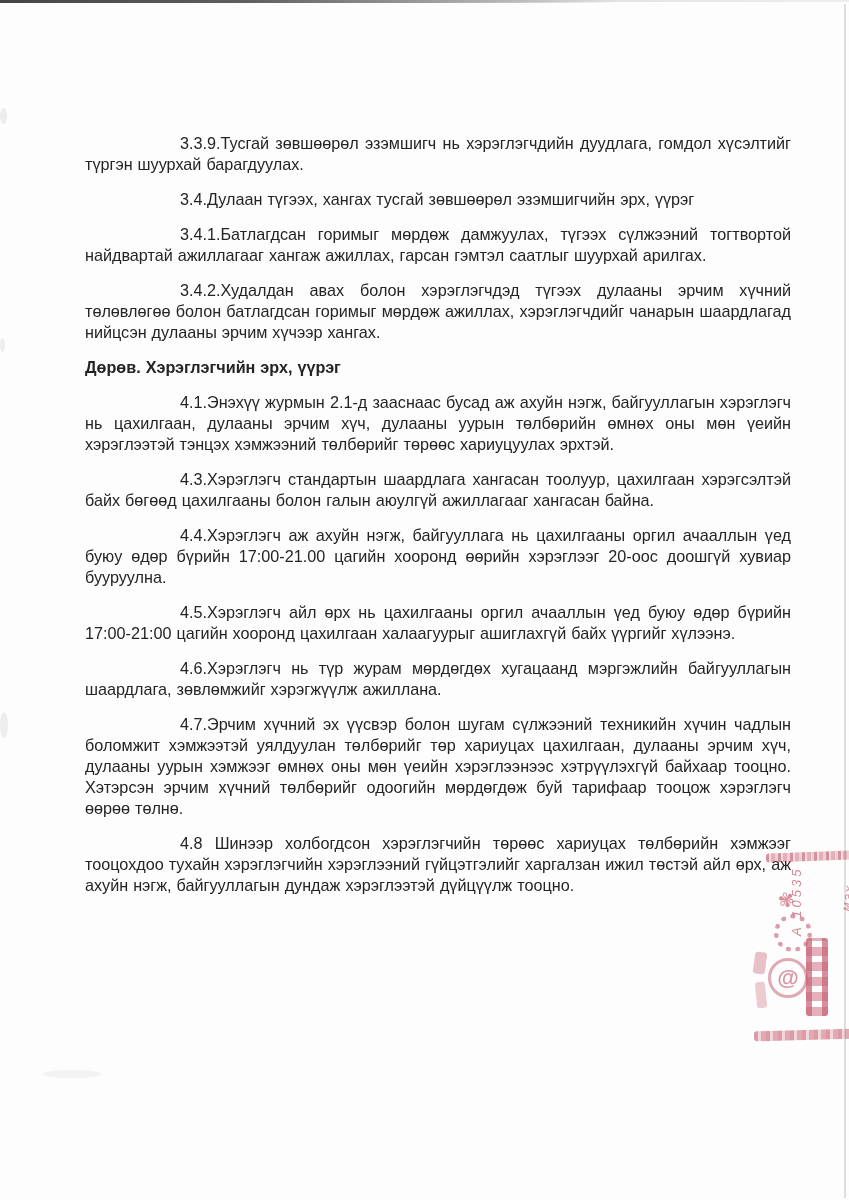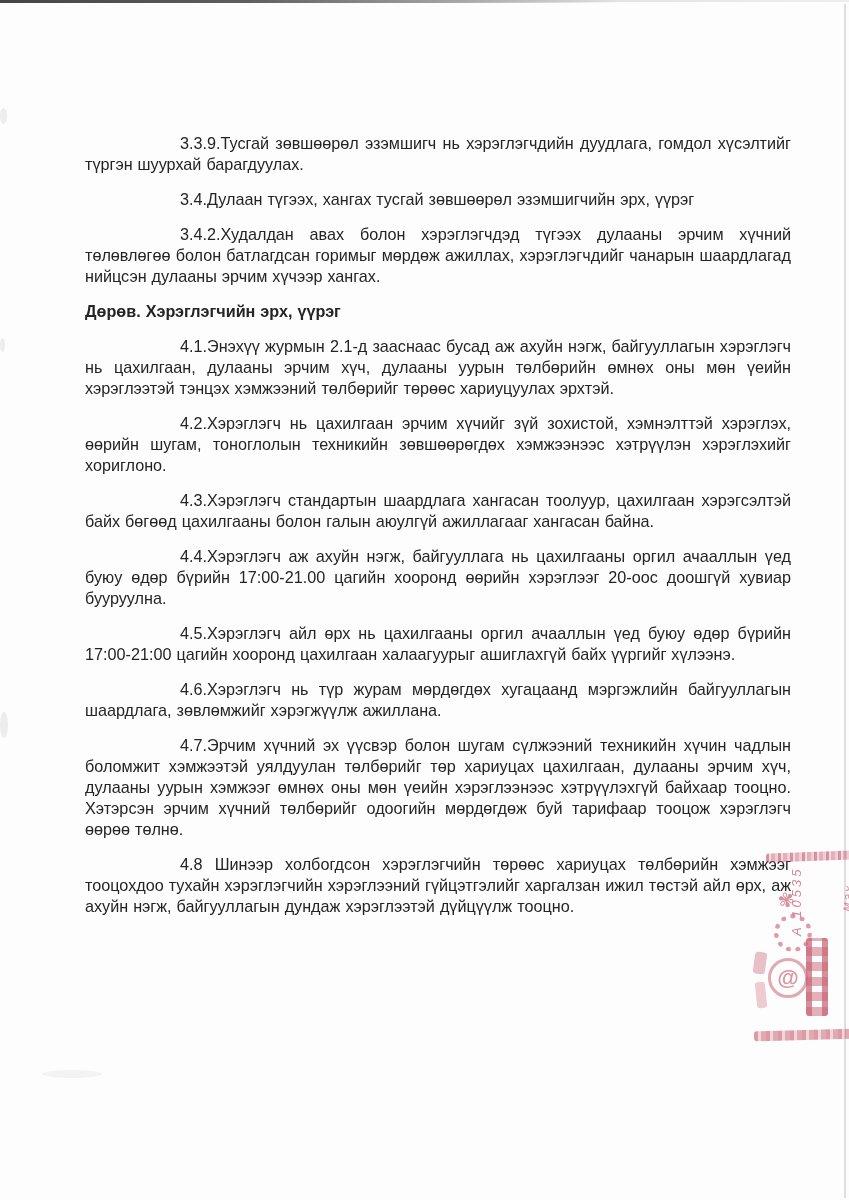--- a/index.html
+++ b/index.html
@@ -141,24 +141,24 @@
   <div class="edge-top-dark"></div>
   <div class="edge-right"></div>
   <div class="smudge s1"></div>
   <div class="smudge s2"></div>
   <div class="smudge s3"></div>
   <div class="smudge s4"></div>
 
   <div class="content">
     <p class="para">3.3.9.Тусгай зөвшөөрөл эзэмшигч нь хэрэглэгчдийн дуудлага, гомдол хүсэлтийг түргэн шуурхай барагдуулах.</p>
     <p class="para">3.4.Дулаан түгээх, хангах тусгай зөвшөөрөл эзэмшигчийн эрх, үүрэг</p>
+    <p class="para">3.4.1.Батлагдсан горимыг мөрдөж дамжуулах, түгээх сүлжээний тогтвортой найдвартай ажиллагааг хангаж ажиллах, гарсан гэмтэл саатлыг шуурхай арилгах.</p>
     <p class="para">3.4.2.Худалдан авах болон хэрэглэгчдэд түгээх дулааны эрчим хүчний төлөвлөгөө болон батлагдсан горимыг мөрдөж ажиллах, хэрэглэгчдийг чанарын шаардлагад нийцсэн дулааны эрчим хүчээр хангах.</p>
     <p class="para heading">Дөрөв. Хэрэглэгчийн эрх, үүрэг</p>
     <p class="para">4.1.Энэхүү журмын 2.1-д зааснаас бусад аж ахуйн нэгж, байгууллагын хэрэглэгч нь цахилгаан, дулааны эрчим хүч, дулааны уурын төлбөрийн өмнөх оны мөн үеийн хэрэглээтэй тэнцэх хэмжээний төлбөрийг төрөөс хариуцуулах эрхтэй.</p>
-    <p class="para">4.2.Хэрэглэгч нь цахилгаан эрчим хүчийг зүй зохистой, хэмнэлттэй хэрэглэх, өөрийн шугам, тоноглолын техникийн зөвшөөрөгдөх хэмжээнээс хэтрүүлэн хэрэглэхийг хориглоно.</p>
     <p class="para">4.3.Хэрэглэгч стандартын шаардлага хангасан тоолуур, цахилгаан хэрэгсэлтэй байх бөгөөд цахилгааны болон галын аюулгүй ажиллагааг хангасан байна.</p>
     <p class="para">4.4.Хэрэглэгч аж ахуйн нэгж, байгууллага нь цахилгааны оргил ачааллын үед буюу өдөр бүрийн 17:00-21.00 цагийн хооронд өөрийн хэрэглээг 20-оос доошгүй хувиар бууруулна.</p>
     <p class="para">4.5.Хэрэглэгч айл өрх нь цахилгааны оргил ачааллын үед буюу өдөр бүрийн 17:00-21:00 цагийн хооронд цахилгаан халаагуурыг ашиглахгүй байх үүргийг хүлээнэ.</p>
     <p class="para">4.6.Хэрэглэгч нь түр журам мөрдөгдөх хугацаанд мэргэжлийн байгууллагын шаардлага, зөвлөмжийг хэрэгжүүлж ажиллана.</p>
     <p class="para">4.7.Эрчим хүчний эх үүсвэр болон шугам сүлжээний техникийн хүчин чадлын боломжит хэмжээтэй уялдуулан төлбөрийг төр хариуцах цахилгаан, дулааны эрчим хүч, дулааны уурын хэмжээг өмнөх оны мөн үеийн хэрэглээнээс хэтрүүлэхгүй байхаар тооцно. Хэтэрсэн эрчим хүчний төлбөрийг одоогийн мөрдөгдөж буй тарифаар тооцож хэрэглэгч өөрөө төлнө.</p>
     <p class="para">4.8 Шинээр холбогдсон хэрэглэгчийн төрөөс хариуцах төлбөрийн хэмжээг тооцохдоо тухайн хэрэглэгчийн хэрэглээний гүйцэтгэлийг харгалзан ижил төстэй айл өрх, аж ахуйн нэгж, байгууллагын дундаж хэрэглээтэй дүйцүүлж тооцно.</p>
   </div>
 
   <div class="stamp">
     <div class="bar-top"></div>

